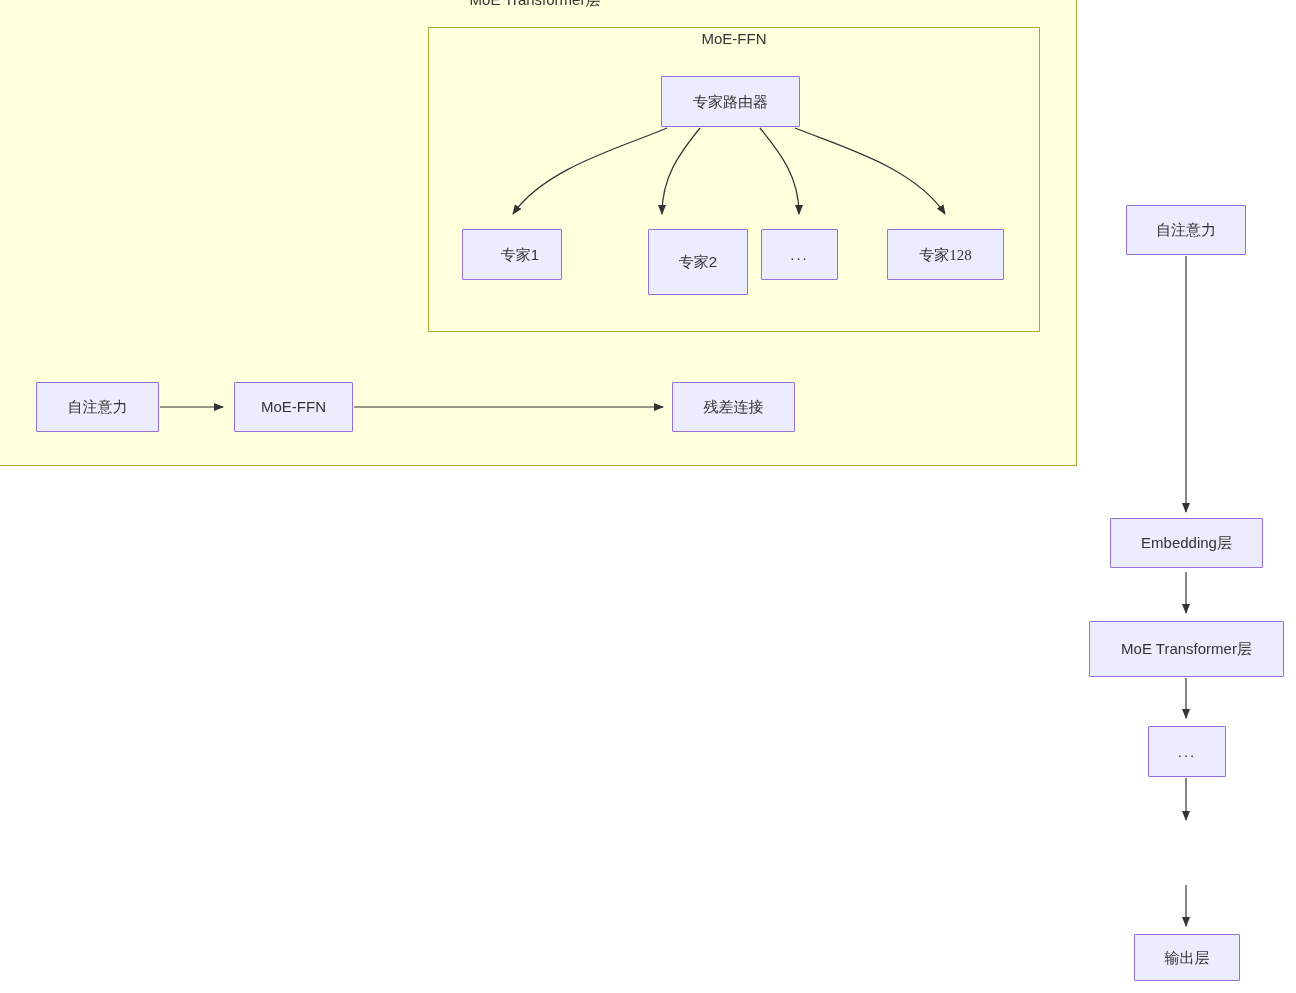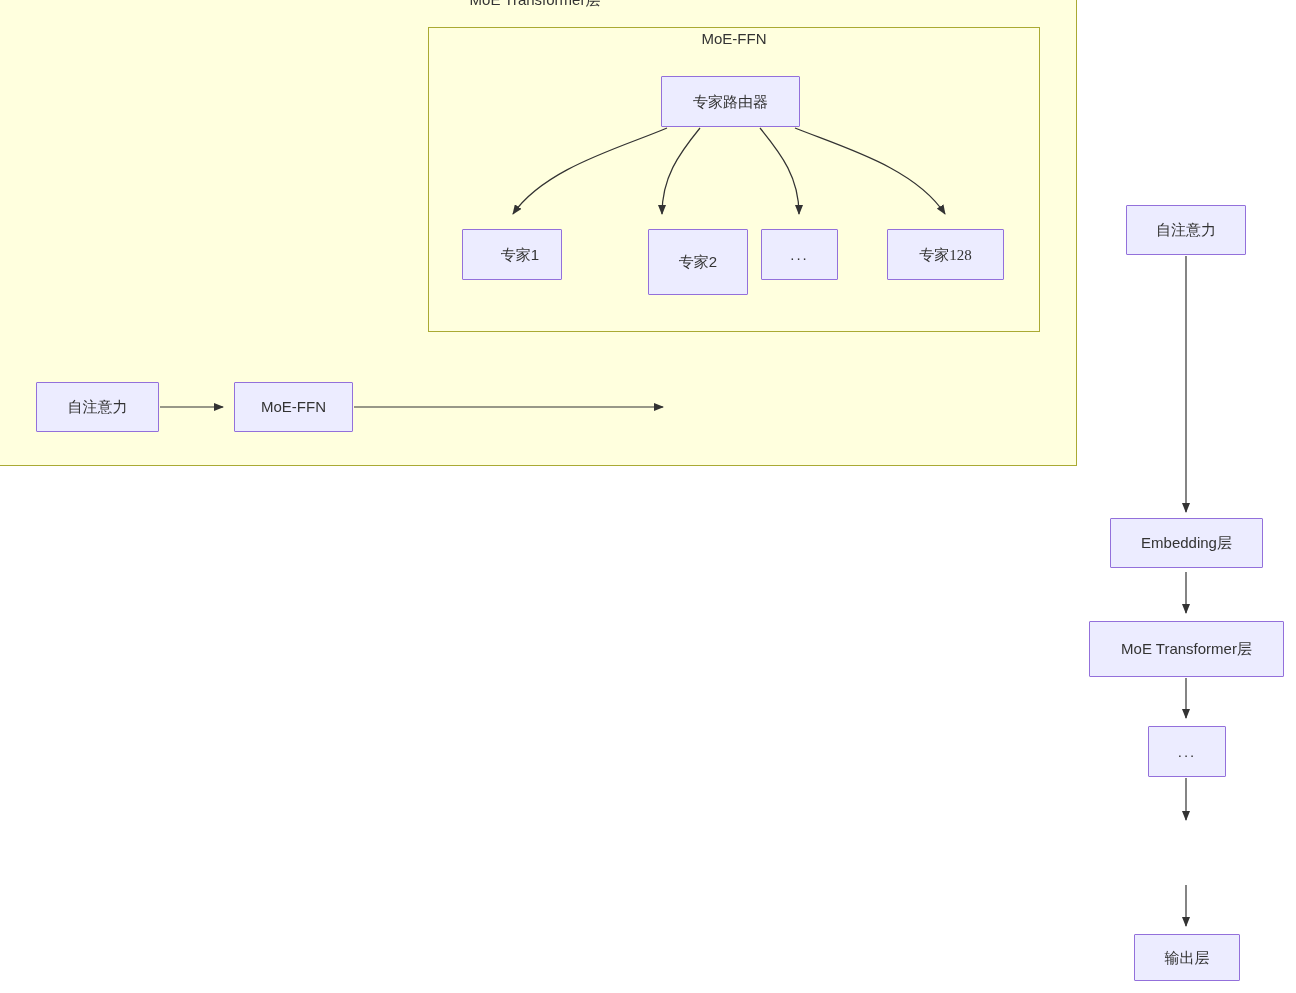--- a/index.html
+++ b/index.html
@@ -131,20 +131,21 @@
 
   <div class="node" style="left:661px; top:76px; width:139px; height:51px;">专家路由器</div>
 
   <div class="node" style="left:462px; top:229px; width:100px; height:51px;padding-left:16px;">专家1</div>
   <div class="node" style="left:612px; top:229px; width:100px; height:66px;margin-left:36px;">专家2</div>
   <div class="node ellipsis" style="left:761px; top:229px; width:77px; height:51px;">...</div>
   <div class="node" style="left:887px; top:229px; width:117px; height:51px;font-family:Liberation Serif, serif;">专家128</div>
 
   <div class="node" style="left:36px; top:382px; width:123px; height:50px;">自注意力</div>
   <div class="node" style="left:234px; top:382px; width:119px; height:50px;">MoE-FFN</div>
+  <div class="node" style="left:672px; top:382px; width:123px; height:50px;">残差连接</div>
 
   <div class="node" style="left:1126px; top:205px; width:120px; height:50px;">自注意力</div>
   <div class="node" style="left:1110px; top:518px; width:153px; height:50px;">Embedding层</div>
   <div class="node" style="left:1089px; top:621px; width:195px; height:56px;">MoE Transformer层</div>
   <div class="node ellipsis" style="left:1148px; top:726px; width:78px; height:51px;">...</div>
   <div class="node" style="left:1134px; top:934px; width:106px; height:47px;">输出层</div>
 
 </div>
 
 </body></html>

